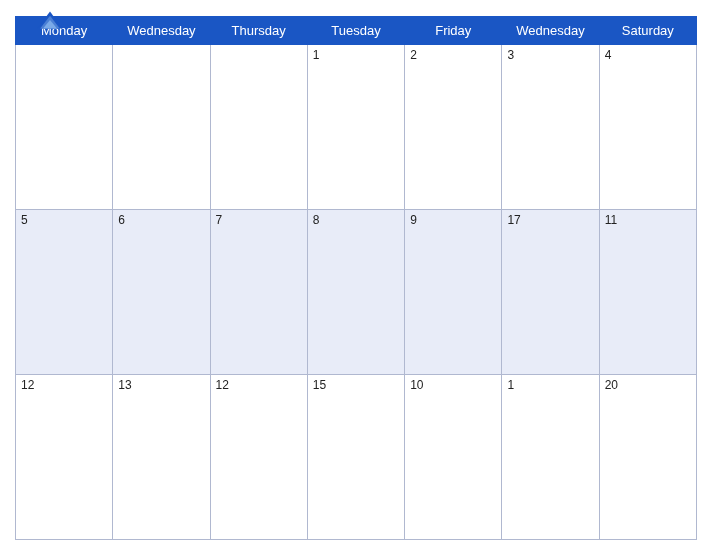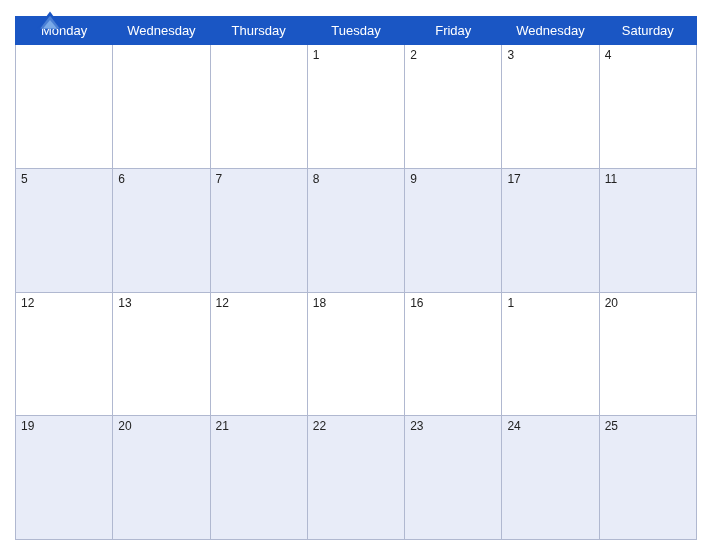--- a/index.html
+++ b/index.html
@@ -146,28 +146,19 @@
         <td><span class="day-number">7</span></td>
         <td><span class="day-number">8</span></td>
         <td><span class="day-number">9</span></td>
         <td><span class="day-number">17</span></td>
         <td><span class="day-number">11</span></td>
       </tr>
       <tr>
         <td><span class="day-number">12</span></td>
         <td><span class="day-number">13</span></td>
         <td><span class="day-number">12</span></td>
-        <td><span class="day-number">18</span></td>
-        <td><span class="day-number">16</span></td>
+        <td><span class="day-number">15</span></td>
+        <td><span class="day-number">10</span></td>
         <td><span class="day-number">1</span></td>
         <td><span class="day-number">20</span></td>
-      </tr>
-      <tr>
-        <td><span class="day-number">19</span></td>
-        <td><span class="day-number">20</span></td>
-        <td><span class="day-number">21</span></td>
-        <td><span class="day-number">22</span></td>
-        <td><span class="day-number">23</span></td>
-        <td><span class="day-number">24</span></td>
-        <td><span class="day-number">25</span></td>
       </tr>
     </tbody>
 </table>
 
 </body></html>

